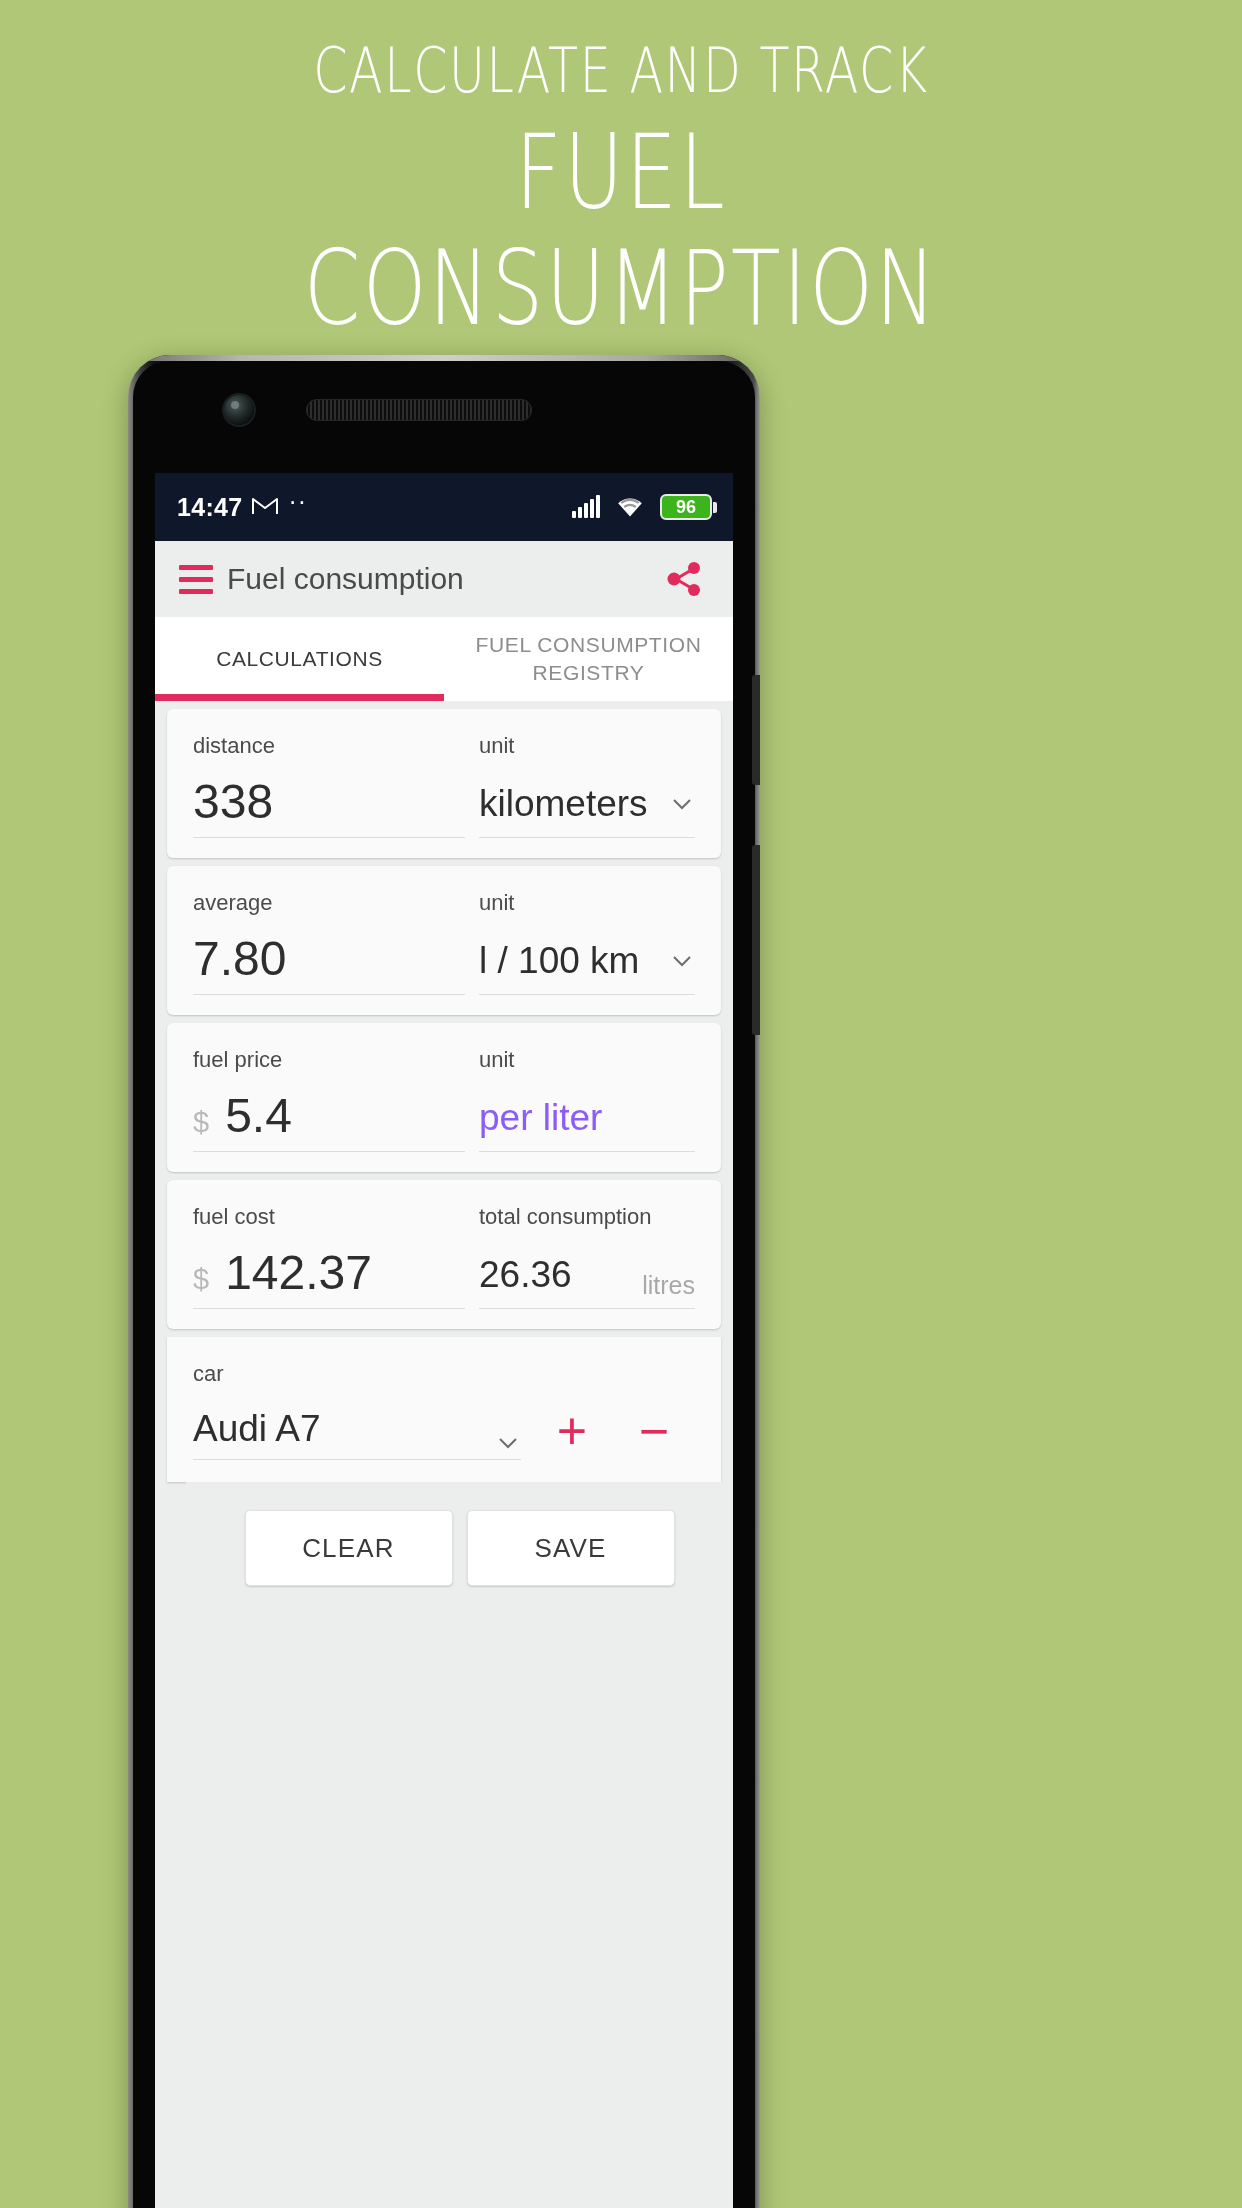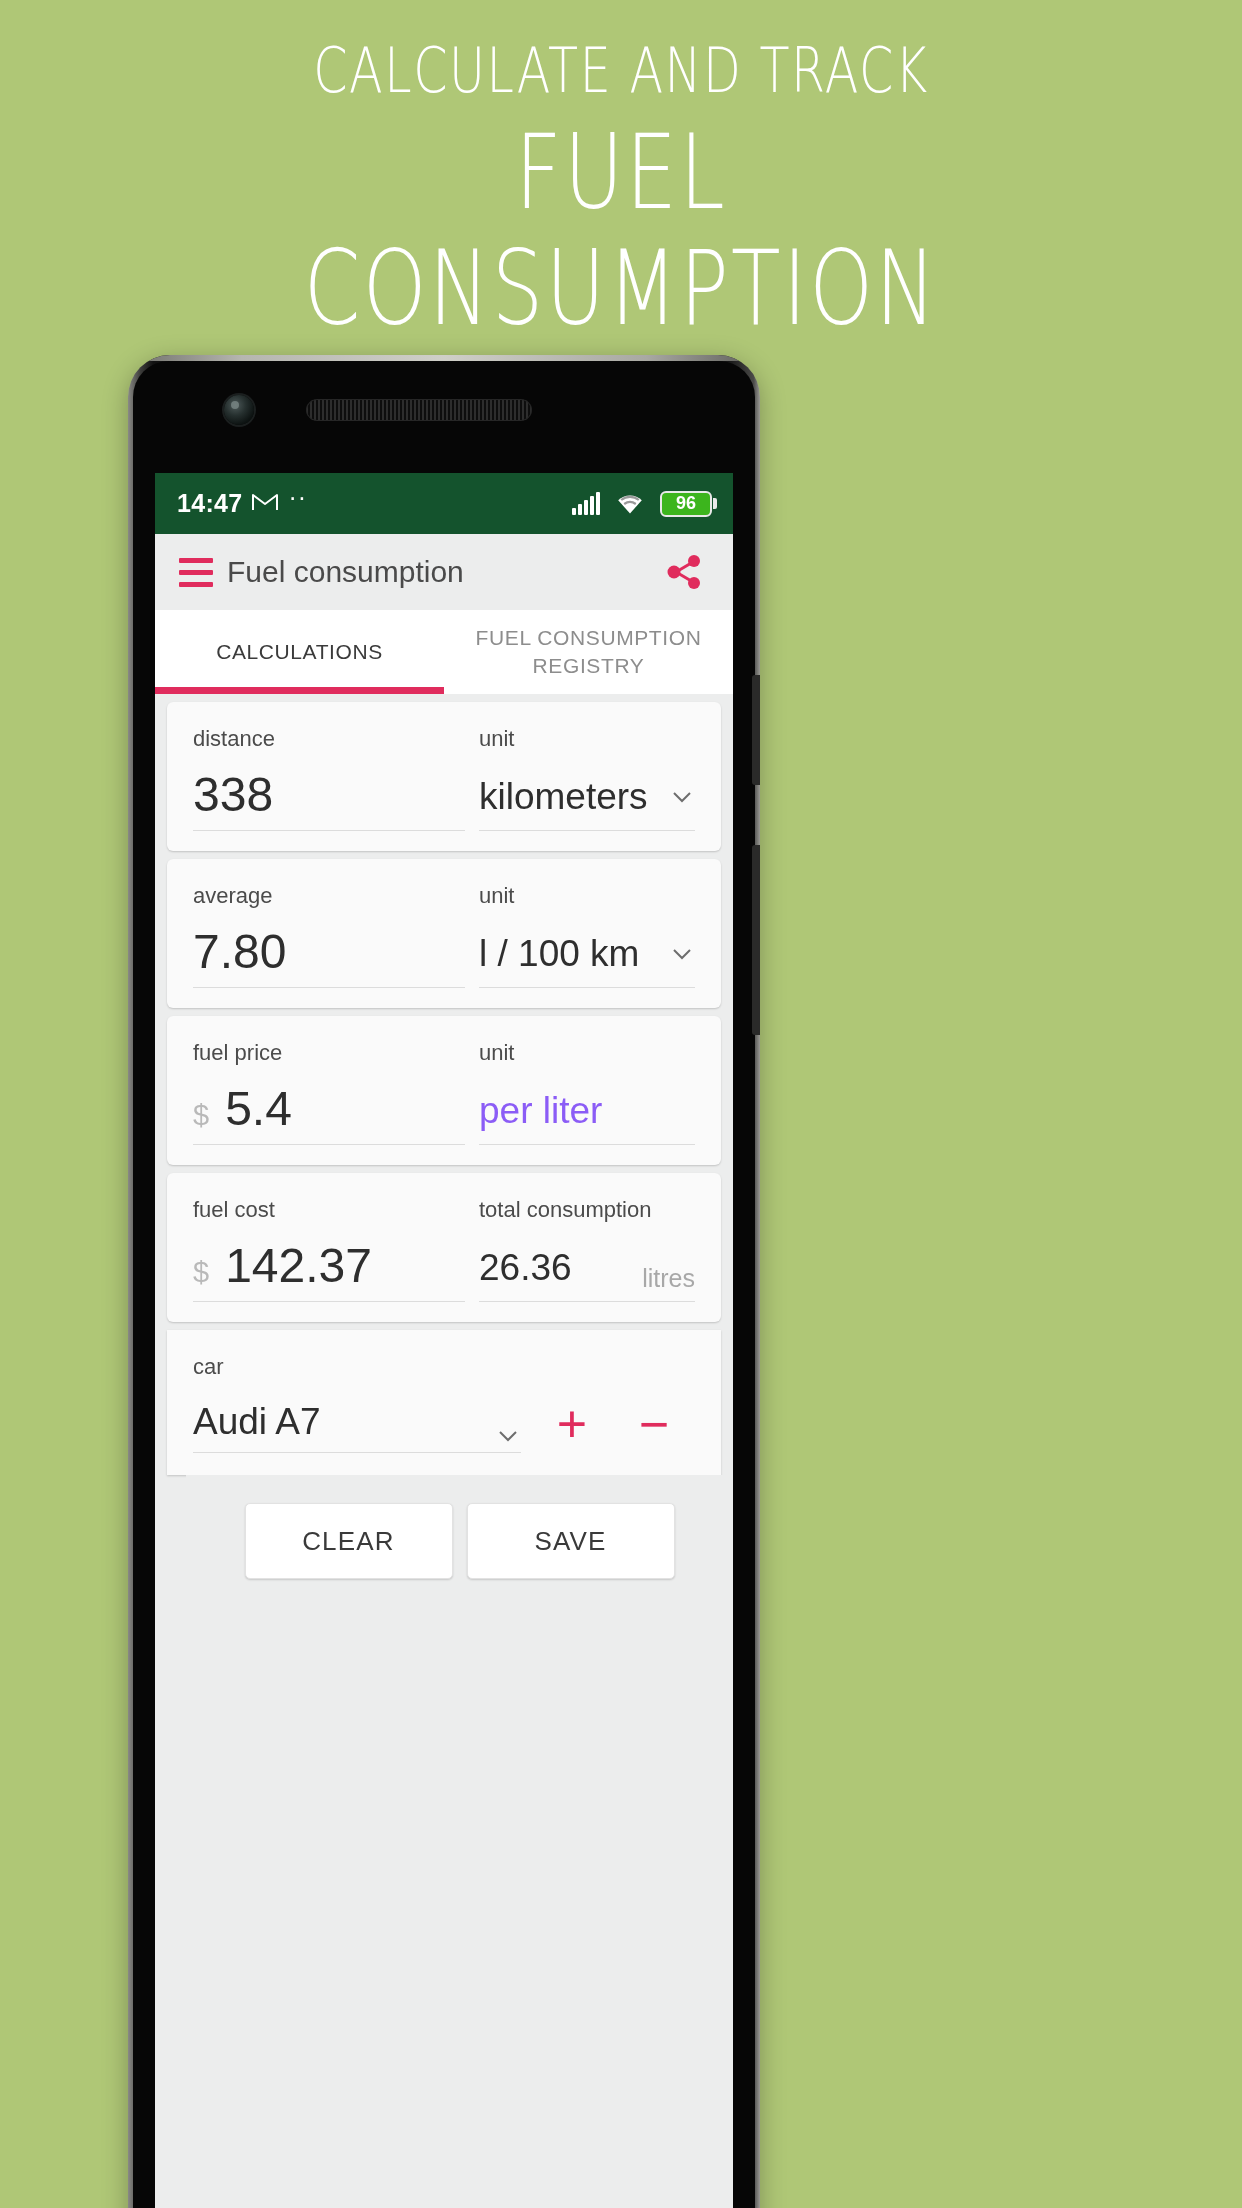--- a/index.html
+++ b/index.html
@@ -117,22 +117,22 @@
     left: 27px;
     top: 118px;
     width: 578px;
     height: 1782px;
     background: #eceded;
     overflow: hidden;
   }
 
   
   .statusbar {
-    height: 61px;
-    background: #14532d;
+    height: 68px;
+    background: #0f172a;
     display: flex;
     align-items: center;
     justify-content: space-between;
     padding: 0 16px 0 22px;
     box-sizing: border-box;
     color: #ffffff;
   }
   .sb-left { display: flex; align-items: center; gap: 10px; }
   .sb-time { font-size: 25px; font-weight: bold; letter-spacing: .3px; }
   .sb-gmail { font-size: 25px; line-height: 1; }

